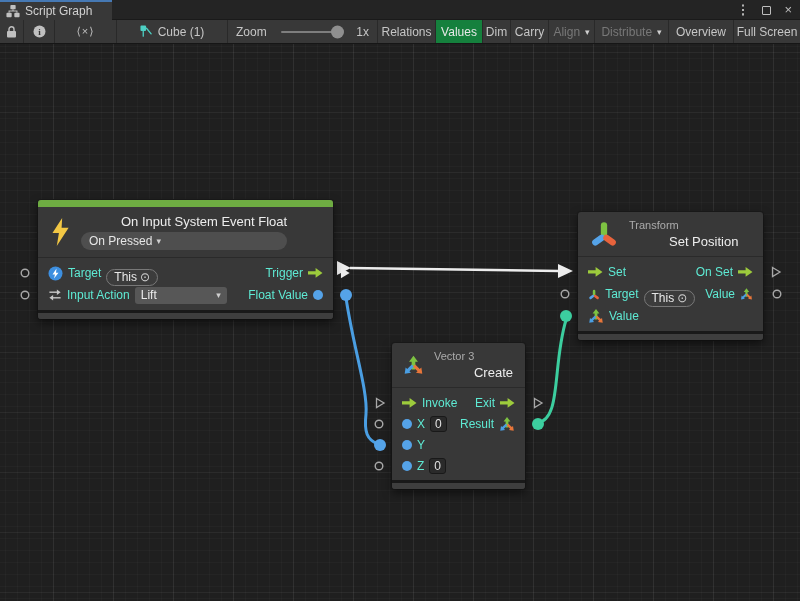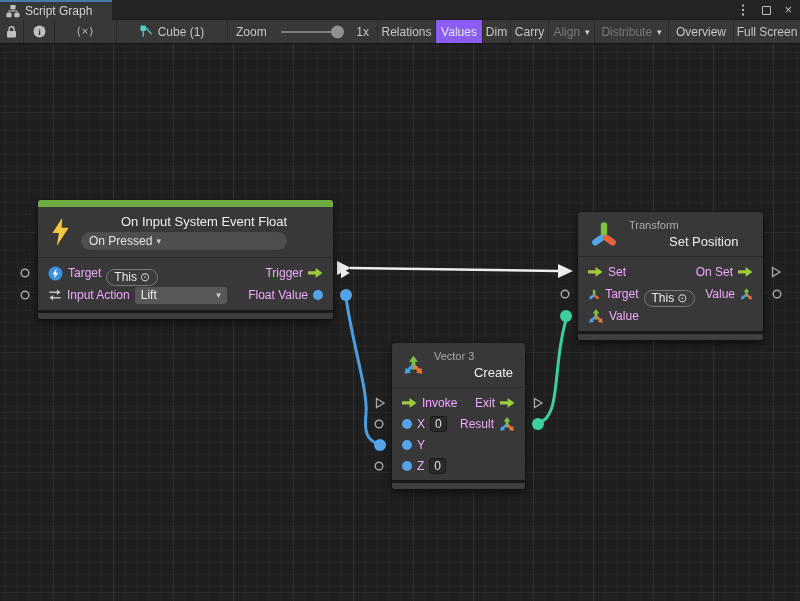--- a/index.html
+++ b/index.html
@@ -13,21 +13,21 @@
   .tab-label { font-size:12px; color:#D2D2D2; white-space:nowrap; }
   .winctrl { position:absolute; right:8px; top:0; height:20px; display:flex; align-items:center; gap:13px; }
   .winctrl .glyph { color:#BDBDBD; font-size:13px; line-height:20px; }
   .maxbox { width:9px; height:9px; border:1.5px solid #BDBDBD; border-radius:1px; display:inline-block; }
   .closex { font-size:14px; }
 
   
   .toolbar { height:24px; background:#383838; border-bottom:1px solid #161616; display:flex; align-items:stretch; }
   .seg { display:flex; align-items:center; justify-content:center; border-right:1px solid #292929; height:100%; color:#C6C6C6; font-size:12px; gap:5px; }
   .tbtn { cursor:default; white-space:nowrap; }
-  .tbtn.active { background:#8b5cf6; color:#E8E8E8; }
+  .tbtn.active { background:#15803d; color:#E8E8E8; }
   .tbtn.disabled { color:#787878; }
   .code-glyph { font-size:11px; color:#BFBFBF; letter-spacing:1px; }
   .zoomseg { justify-content:center; padding:0 8px; gap:14px; }
   .ztrack { position:relative; flex:1; height:2px; background:#7E7E7E; border-radius:1px; }
   .zhandle { position:absolute; right:-2px; top:50%; transform:translateY(-50%); width:13px; height:13px; border-radius:50%; background:#8F8F8F; }
 
   
   .canvas { position:relative; width:800px; height:557px; background-color:#1F1F1F;
     background-image:
       linear-gradient(to right, rgba(255,255,255,0.055) 1px, transparent 1px),
@@ -45,21 +45,21 @@
     box-shadow:0 4px 10px rgba(0,0,0,0.55), 0 0 0 1px #1B1B1B; color:#DADADA; }
   .event-accent { height:7px; background:var(--event-accent,#6EAC42); border-radius:3px 3px 0 0; }
   .node-header { display:flex; align-items:center; gap:10px; padding:7px 12px 7px 11px; }
   .hdr-text { display:flex; flex-direction:column; gap:3px; }
   .node-cat { font-size:11px; color:#ABABAB; }
   .node-title { font-size:13px; color:#EDEDED;margin-left:40px; }
   .node-body { border-top:1px solid #2A2A2A; padding:4px 0; }
   .row { position:relative; height:22px; display:flex; align-items:center; gap:5px; padding:0 10px; font-size:12px; }
   .row-21 { height:21px; }
   .spacer { flex:1; }
-  .lbl { color:#f0abfc; white-space:nowrap; }
+  .lbl { color:#5eead4; white-space:nowrap; }
   .node-footer { height:9px; background:#3E3E3E; border-top:3px solid #191919; border-radius:0 0 3px 3px; }
 
   .pill { display:inline-flex; align-items:center; gap:4px; background:#4E4E4E; border-radius:9px;
     height:18px; padding:8px 8px; font-size:12px; color:#E6E6E6; }
   .dd { font-size:9px; color:#CFCFCF; }
   .this-pill { display:inline-flex; align-items:center; gap:3px; background:#3C3C3C; border:1px solid #787878;
     border-radius:9px; height:17px; padding:0 7px; font-size:12px; color:#E8E8E8;margin-top:8px; }
   .tgt-glyph { font-size:12px; color:#CFCFCF; }
   .select { display:inline-flex; align-items:center; justify-content:space-between; width:92px; height:17px;
     background:#575757; border-radius:3px; padding:0 6px; font-size:12px; color:#EDEDED; }

